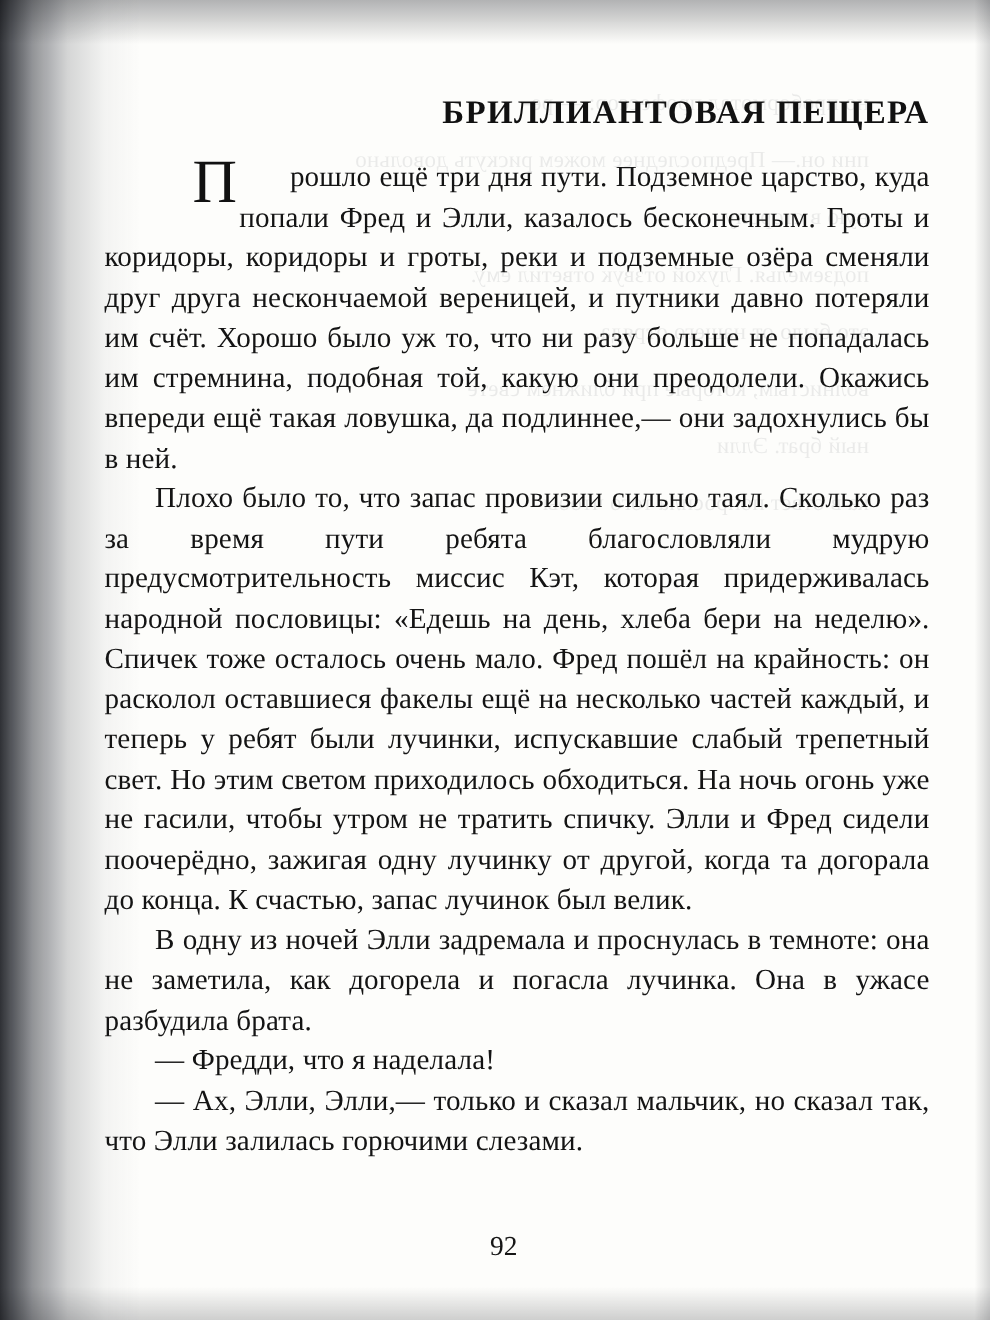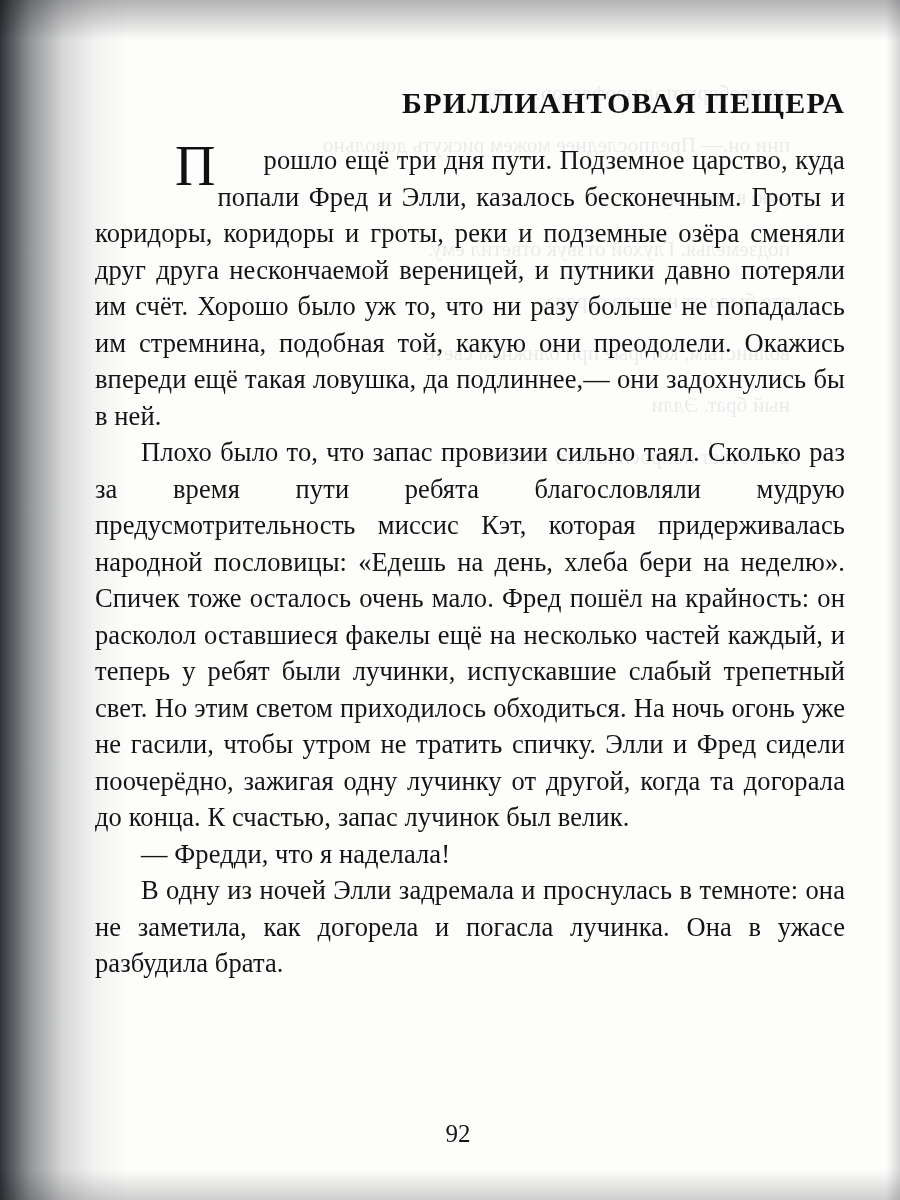--- a/index.html
+++ b/index.html
@@ -160,23 +160,24 @@
 
     <h1 class="chapter-title">БРИЛЛИАНТОВАЯ ПЕЩЕРА</h1>
 
     <div class="body-text">
 
       <p class="drop-para"><span class="dropcap">П</span><span>рошло ещё три дня пути. Подземное царство, куда попали Фред и Элли, казалось бесконечным. Гроты и коридоры, коридоры и гроты, реки и подземные озёра сменяли друг друга нескончаемой вереницей, и путники давно потеряли им счёт. Хорошо было уж то, что ни разу больше не попадалась им стремнина, подобная той, какую они преодолели. Окажись впереди ещё такая ловушка, да подлиннее,— они задохнулись бы в ней.</span></p>
 
 
       <p>Плохо было то, что запас провизии сильно таял. Сколько раз за время пути ребята благословляли мудрую предусмотрительность миссис Кэт, которая придерживалась народной пословицы: «Едешь на день, хлеба бери на неделю». Спичек тоже осталось очень мало. Фред пошёл на крайность: он расколол оставшиеся факелы ещё на несколько частей каждый, и теперь у ребят были лучинки, испускавшие слабый трепетный свет. Но этим светом приходилось обходиться. На ночь огонь уже не гасили, чтобы утром не тратить спичку. Элли и Фред сидели поочерёдно, зажигая одну лучинку от другой, когда та догорала до конца. К счастью, запас лучинок был велик.</p>
 
+      <p>В одну из ночей Элли задремала и проснулась в темноте: она не заметила, как догорела и погасла лучинка. Она в ужасе разбудила брата.</p>
+
       <p>— Фредди, что я наделала!</p>
 
-      <p>В одну из ночей Элли задремала и проснулась в темноте: она не заметила, как догорела и погасла лучинка. Она в ужасе разбудила брата.</p>
-
+      <p>— Ах, Элли, Элли,— только и сказал мальчик, но сказал так, что Элли залилась горючими слезами.</p>
 
     </div>
   </div>
 
   <div class="folio">92</div>
 
 </div>
 
 </body></html>

